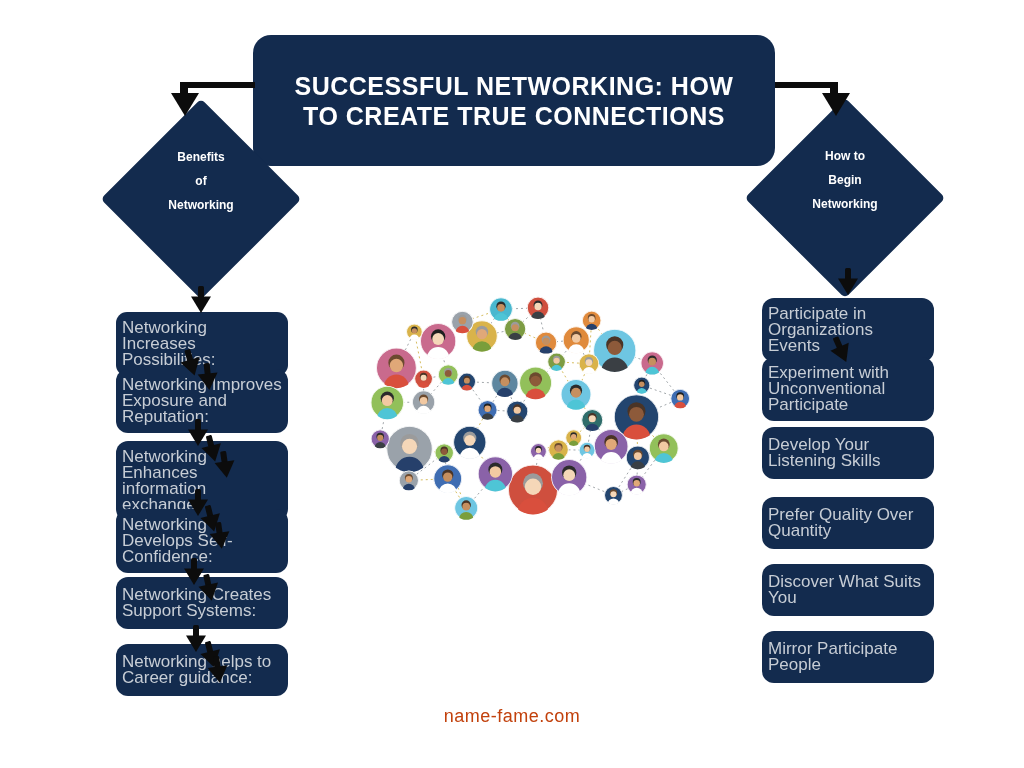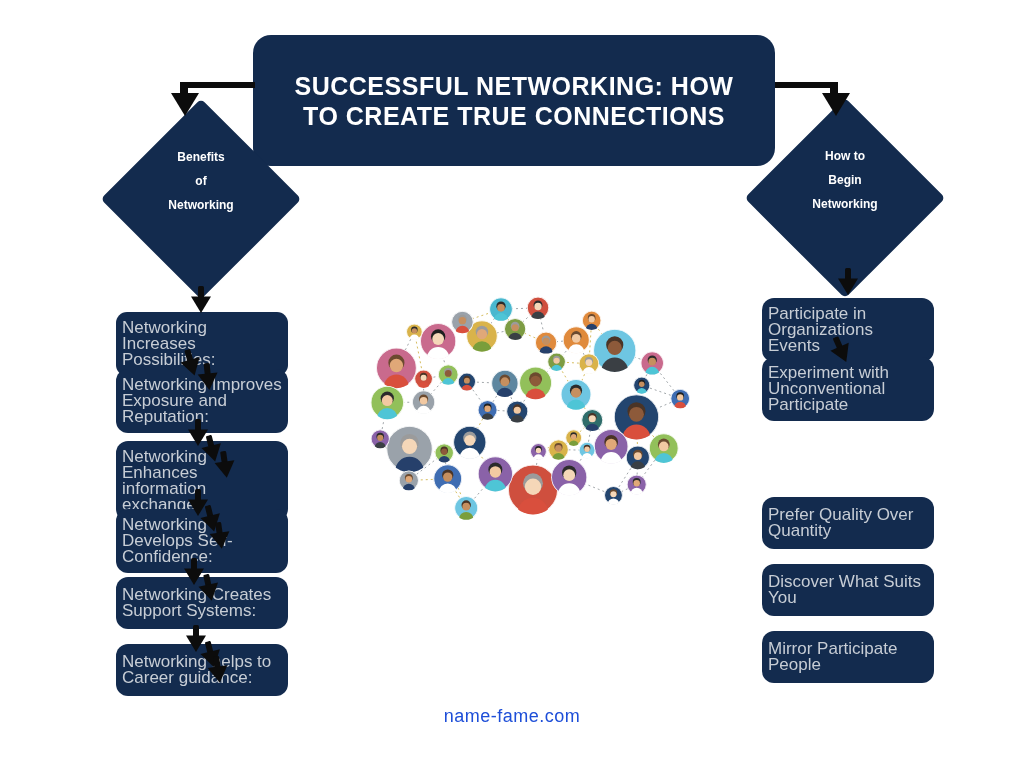--- a/index.html
+++ b/index.html
@@ -47,21 +47,21 @@
   
   #overlay{position:absolute;left:0;top:0;pointer-events:none;}
   #overlay .blk{fill:var(--arrow);}
 
   
   #network-svg{position:absolute;left:332px;top:278px;}
 
   
   .footer{
     position:absolute;left:0;top:706px;width:1024px;text-align:center;
-    color:#1d4ed8;font-size:18px;letter-spacing:.5px;
+    color:#c2410c;font-size:18px;letter-spacing:.5px;
   }
 </style>
 </head>
 <body>
 
 <div id="stage">
 
   <div class="title-banner">
     <div class="t">SUCCESSFUL NETWORKING: HOW TO CREATE TRUE CONNECTIONS</div>
   </div>
@@ -93,20 +93,23 @@
     </div>
   <div class="step-box col-left" style="top:644px;">
       <div class="s">Networking helps to Career guidance:</div>
     </div>
 
   <div class="step-box col-right" style="top:298px;">
       <div class="s">Participate in Organizations Events</div>
     </div>
   <div class="step-box col-right" style="top:357px;">
       <div class="s">Experiment with Unconventional Participate</div>
+    </div>
+  <div class="step-box col-right" style="top:427px;">
+      <div class="s">Develop Your Listening Skills</div>
     </div>
   <div class="step-box col-right" style="top:497px;">
       <div class="s">Prefer Quality Over Quantity</div>
     </div>
   <div class="step-box col-right" style="top:564px;">
       <div class="s">Discover What Suits You</div>
     </div>
   <div class="step-box col-right" style="top:631px;">
       <div class="s">Mirror Participate People</div>
     </div>

